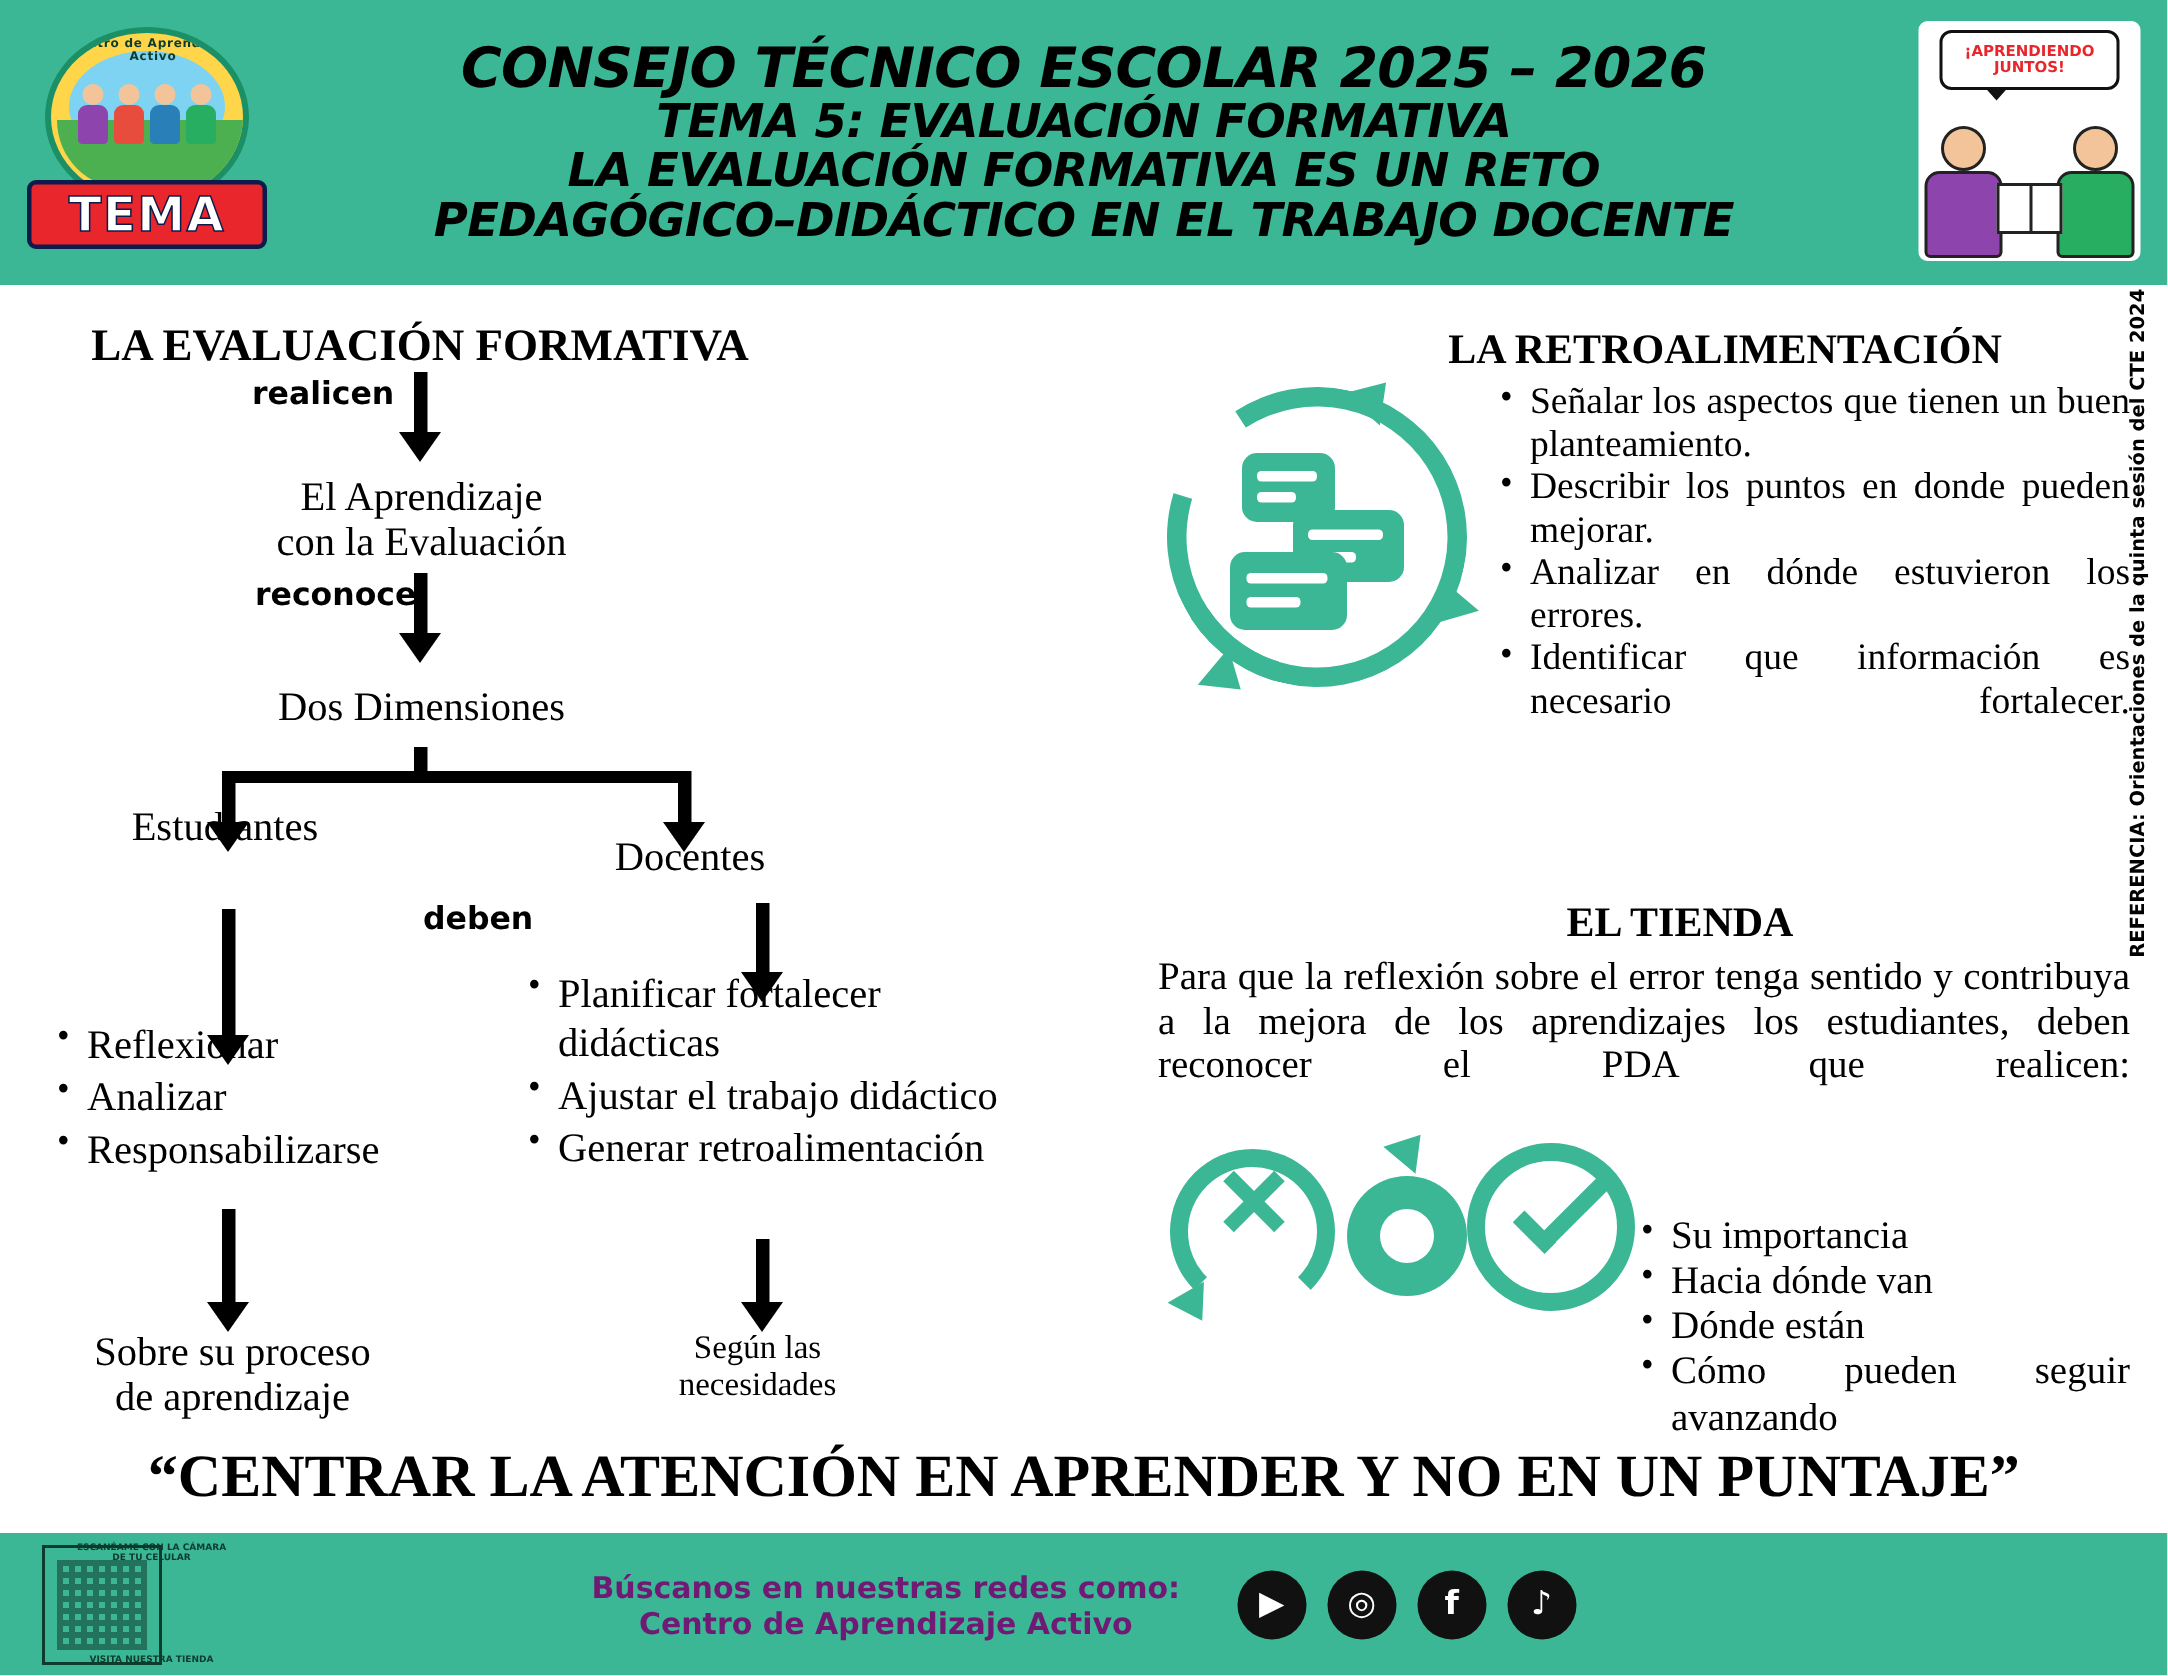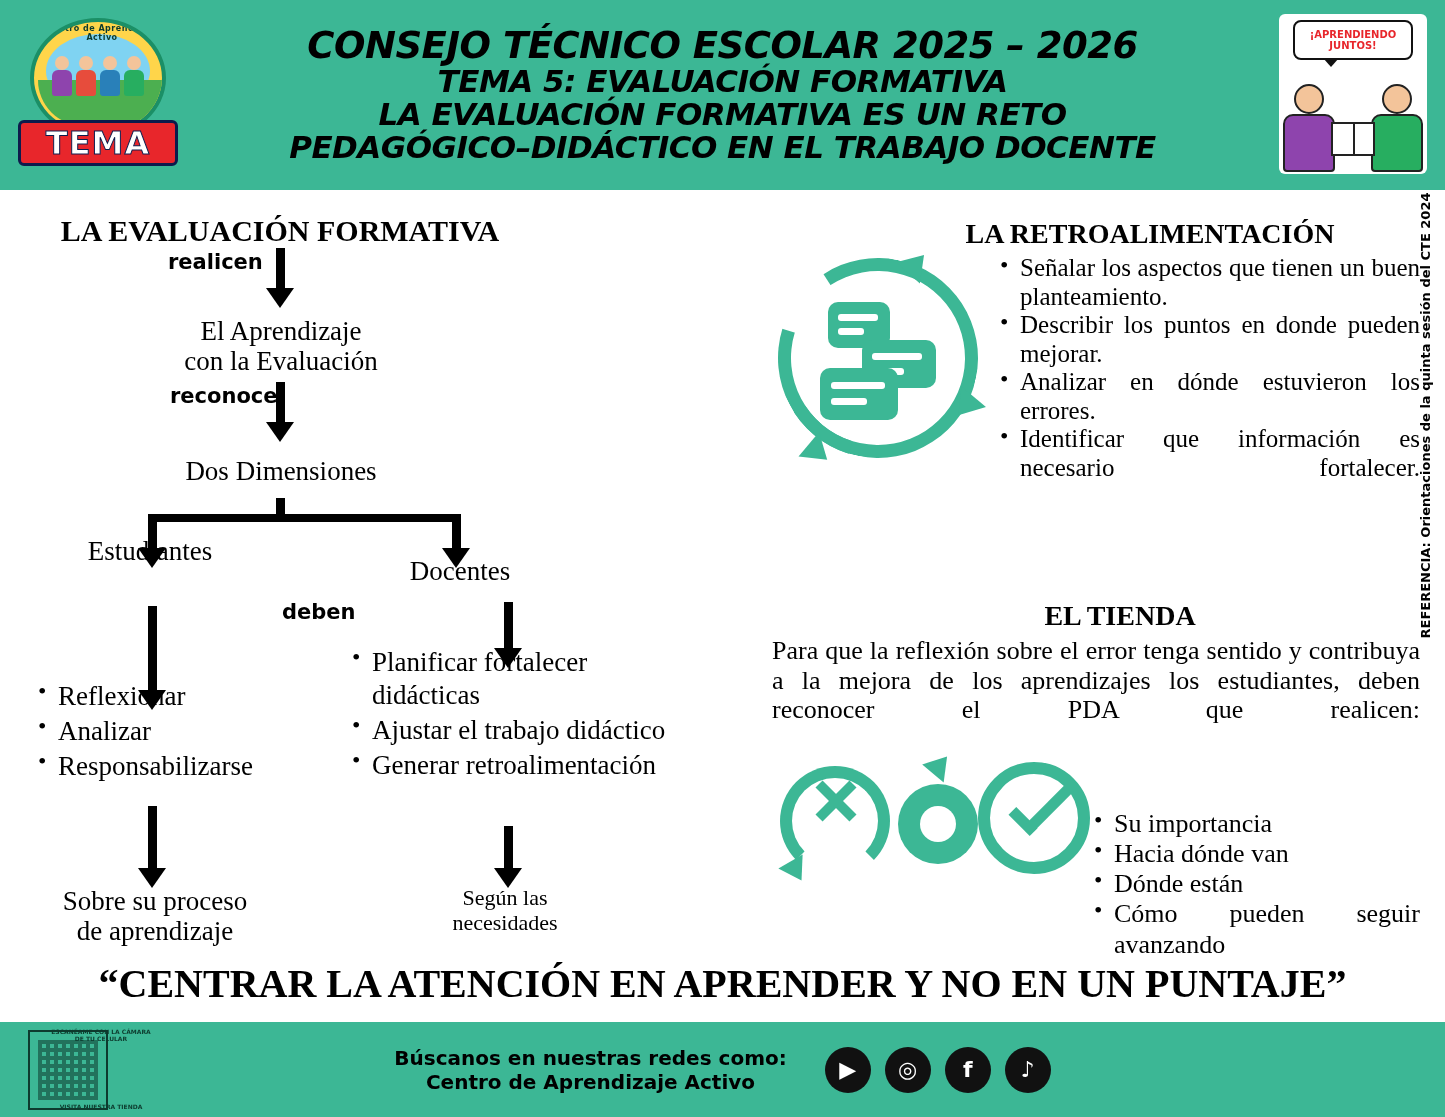--- a/index.html
+++ b/index.html
@@ -205,21 +205,21 @@
   }
 
   
   .footer {
     position:absolute; left:0; bottom:0; width:1445px; height:95px;
     background:#3cb795;
     display:flex; align-items:center; justify-content:center; gap:18px;
   }
   .footer-text {
     font-family:"DejaVu Sans", sans-serif;
-    font-weight:bold; font-size:20px; color:#000000; text-align:center;
+    font-weight:bold; font-size:20px; color:#701a75; text-align:center;
     line-height:1.2;
   }
   .social { display:flex; gap:14px; align-items:center; margin-left:20px; }
   .soc {
     width:46px; height:46px; border-radius:50%;
     background:#111; color:#fff;
     display:flex; align-items:center; justify-content:center;
     font-family:"DejaVu Sans", sans-serif; font-size:22px; font-weight:bold;
   }
   .qr {

